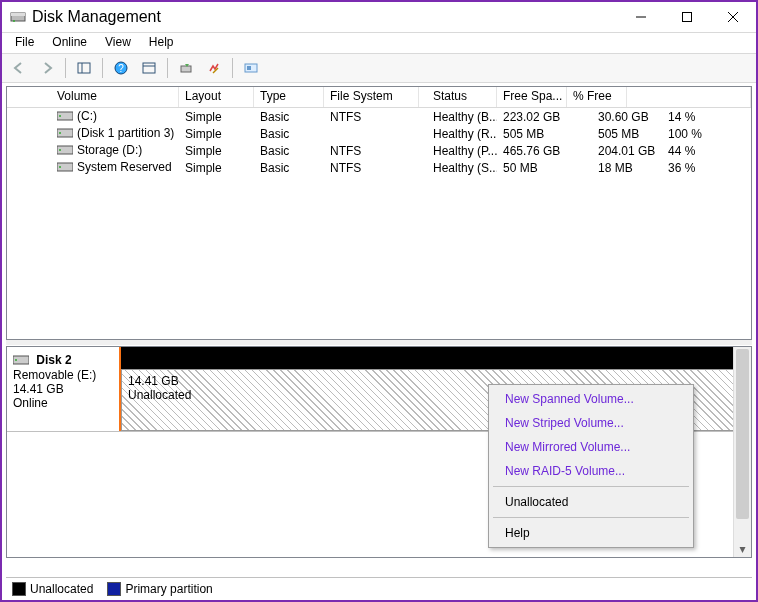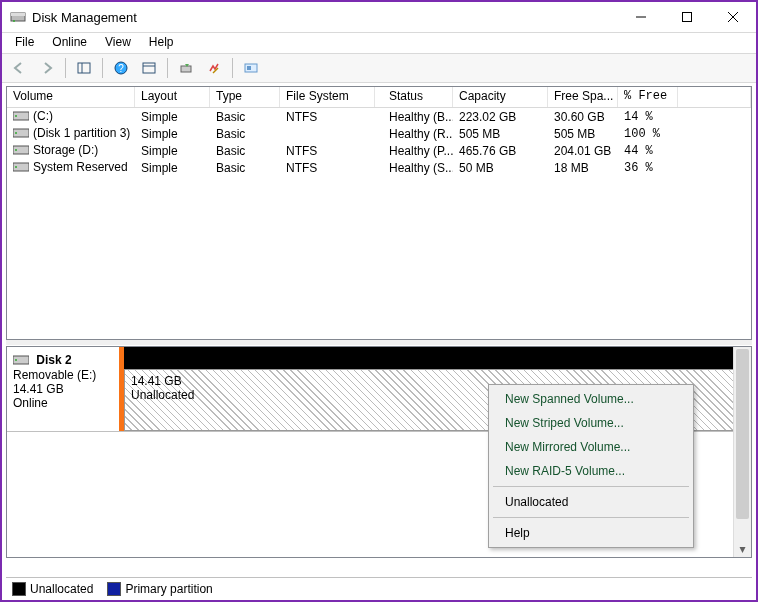--- a/index.html
+++ b/index.html
@@ -1,63 +1,63 @@
 <!DOCTYPE html>
 <html><head>
 <meta charset="utf-8">
 <style>
   html,body{margin:0;padding:0;font-family:"Segoe UI",Tahoma,sans-serif;font-size:12px;color:#000;}
   .frame{width:758px;height:602px;box-sizing:border-box;border:2px solid #7b2bb0;background:#fff;position:relative;overflow:hidden;}
   
   .titlebar{height:30px;display:flex;align-items:center;border-bottom:1px solid #d9d9d9;}
   .titlebar .appicon{width:16px;height:16px;margin:0 6px 0 8px;}
-  .titlebar .title{flex:0 0 auto;font-size:13px;}
+  .titlebar .title{flex:0 0 auto;font-size:16px;}
   .titlebar .spacer{flex:1;}
   .winbtn{width:46px;height:30px;display:flex;align-items:center;justify-content:center;}
   
   .menubar{height:20px;display:flex;align-items:flex-start;padding:0 4px;font-size:12px;}
   .menubar .mi{padding:2px 9px;}
   
   .toolbar{height:28px;border-top:1px solid #d9d9d9;border-bottom:1px solid #d9d9d9;background:#f7f7f7;display:flex;align-items:center;padding:0 4px;gap:2px;}
   .tbtn{width:24px;height:22px;border:1px solid transparent;display:flex;align-items:center;justify-content:center;border-radius:2px;}
   .tsep{width:1px;height:20px;background:#c0c0c0;margin:0 3px;}
   
   .vollist{position:absolute;left:4px;right:4px;top:84px;height:252px;border:1px solid #828790;background:#fff;}
   .vlhead{display:flex;height:20px;border-bottom:1px solid #d9d9d9;background:#fff;font-size:12px;}
   .vlhead .h{border-right:1px solid #e5e5e5;padding:2px 6px 2px 6px;text-align:left;white-space:nowrap;overflow:hidden;box-sizing:border-box;}
   .vlhead .h.num{text-align:left;}
   .vrow{display:flex;height:17px;align-items:center;}
   .vrow .c{padding:0 6px;white-space:nowrap;overflow:hidden;box-sizing:border-box;}
-  .w-vol{width:128px;} .w-lay{width:75px;} .w-typ{width:70px;} .w-fs{width:95px;}
-  .w-stat{width:70px;margin-left:8px;} .w-cap{width:95px;} .w-free{width:70px;} .w-pf{width:60px;font-family:Liberation Mono, monospace;} .w-last{flex:1;}
+  .w-vol{width:128px;margin-left:44px;} .w-lay{width:75px;} .w-typ{width:70px;} .w-fs{width:95px;}
+  .w-stat{width:70px;margin-left:8px;} .w-cap{width:95px;} .w-free{width:70px;} .w-pf{width:60px;} .w-last{flex:1;}
   .diskicon{display:inline-block;vertical-align:middle;margin-right:4px;}
   
   .splitter{position:absolute;left:4px;right:4px;top:338px;height:5px;background:#f0f0f0;cursor:row-resize;}
   
   .gview{position:absolute;left:4px;right:4px;top:344px;height:210px;border:1px solid #828790;background:#fff;overflow:hidden;}
   .gview .scrollbar{position:absolute;top:0;right:0;width:17px;height:100%;background:#f0f0f0;border-left:1px solid #ddd;}
   .gview .sbthumb{position:absolute;right:2px;width:13px;top:2px;height:170px;background:#cdcdcd;border-radius:2px;}
   .gview .sbarrow{position:absolute;right:0;width:17px;height:17px;display:flex;align-items:center;justify-content:center;color:#606060;}
   .diskrow{display:flex;border-bottom:1px solid #c0c0c0;}
-  .diskinfo{width:100px;min-height:72px;border-right:5px solid #f97316;padding:6px;background:#fff;font-size:12px;line-height:14px;}
+  .diskinfo{width:100px;min-height:72px;border-right:2px solid #f97316;padding:6px;background:#fff;font-size:12px;line-height:14px;}
   .diskinfo b{font-weight:600;}
   .partarea{flex:1;display:flex;flex-direction:column;background:#fff;}
   .blackbar{height:20px;background:#000;border:1px solid #000;}
   .unalloc{flex:1;min-height:48px;border:1px solid #999;
     background:repeating-linear-gradient(45deg,#fff 0 4px,#bbb 4px 5px);
     padding:4px 6px;position:relative;}
   .unalloc .lab{background:transparent;}
   
   .legend{position:absolute;left:4px;right:4px;bottom:0;height:22px;border-top:1px solid #c0c0c0;background:#fff;display:flex;align-items:center;padding:0 6px;font-size:12px;}
   .legbox{width:12px;height:12px;display:inline-block;margin-right:4px;border:1px solid #555;}
   .legitem{margin-right:14px;display:flex;align-items:center;}
   
   .ctxmenu{position:absolute;width:200px;background:#f0f0f0;border:1px solid #a0a0a0;box-shadow:2px 2px 4px rgba(0,0,0,0.25);font-size:12px;padding:2px;}
   .ctxmenu .cmi{padding:5px 14px;white-space:nowrap;}
-  .ctxmenu .cmi.disabled{color:#14532d;}
+  .ctxmenu .cmi.disabled{color:#6d28d9;}
   .ctxmenu .cmi.hl{background:#91c9f7;color:#000;}
   .ctxmenu .csep{height:1px;background:#c0c0c0;margin:3px 2px;}
 </style>
 </head>
 <body>
 
 <div class="frame">
 
   <div class="titlebar">
     <span class="appicon">
@@ -147,21 +147,20 @@
       </div>
   </div>
 
   <div class="vollist">
     <div class="vlhead">
       <div class="h w-vol">Volume</div>
       <div class="h w-lay">Layout</div>
       <div class="h w-typ">Type</div>
       <div class="h w-fs">File System</div>
       <div class="h w-stat">Status</div>
-      <div class="h w-cap num">Capacity</div>
       <div class="h w-free num">Free Spa...</div>
       <div class="h w-pf num">% Free</div>
       <div class="h w-last"></div>
     </div>
     <div id="vbody">
         <div class="vrow">
           <div class="c w-vol"><span class="diskicon"><svg width="16" height="10">
                 <rect x="0" y="1" width="16" height="8" fill="#ccc" stroke="#555"></rect>
                 <circle cx="3" cy="5" r="1" fill="#3a3"></circle>
               </svg></span>(C:)</div>

